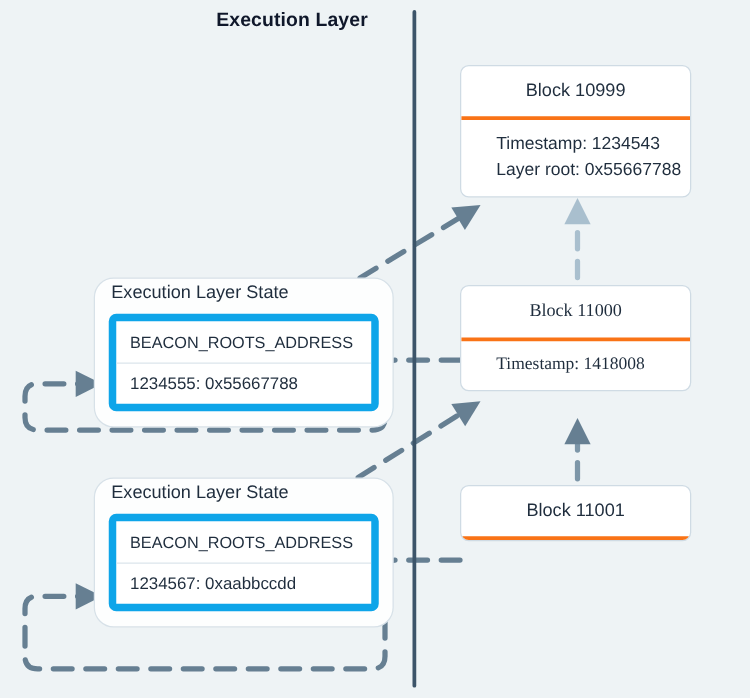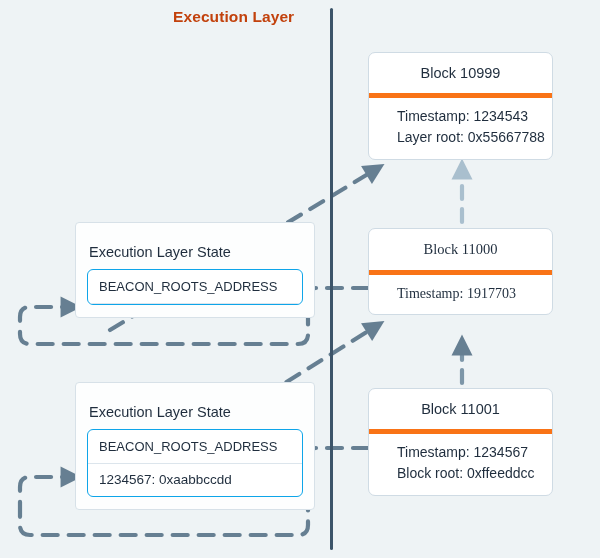--- a/index.html
+++ b/index.html
@@ -27,21 +27,21 @@
     width: 600px;
     height: 558px;
     pointer-events: none;
   }
   
   .col-title {
     position: absolute;
     font-size: 15.5px;
     font-weight: bold;
     letter-spacing: 0.1px;
-    color: #c2410c;
+    color: #0f172a;
     white-space: nowrap;
   }
   #title-exec { left: 173px; top: 8px; }
   #title-cons { left: 349px; top: 8px; }
 
   
   #divider {
     position: absolute;
     left: 330px;
     top: 8px;
@@ -59,21 +59,21 @@
     border: 1px solid #cfdbe4;
     border-radius: 7px;
     box-sizing: border-box;
     overflow: hidden;
   }
   .cl-block .blk-head {
     text-align: center;
     font-size: 14.5px;
     color: #1f2d3d;
     padding: 12px 6px 12px;
-    border-bottom: 5px solid #f97316;
+    border-bottom: 3px solid #f97316;
     white-space: nowrap;
   }
   .cl-block .blk-body {
     padding: 8px 28px 10px;
   }
   .cl-block .blk-body div {
     font-size: 14px;
     line-height: 1.52;
     color: #1f2d3d;
     white-space: nowrap;
@@ -81,32 +81,32 @@
   #block-10999 { left: 368px; top: 52px; }
   #block-11000 { left: 368px; top: 228px; font-family: Liberation Serif, serif; }
   #block-11001 { left: 368px; top: 388px; }
 
   
   .el-state {
     position: absolute;
     width: 240px;
     background: #fdfefe;
     border: 1px solid #d7e1e8;
-    border-radius: 4px;
+    border-radius: 16px;
     box-sizing: border-box;
-    padding: 20px 11px 12px;
+    padding: 2px 11px 12px;
   }
   .el-state .el-title {
     font-size: 14.5px;
     color: #1f2d3d;
     margin: 1px 0 9px 2px;
     white-space: nowrap;
   }
   .el-inner {
-    border: 1px solid #0ea5e9;
+    border: 6px solid #0ea5e9;
     border-radius: 6px;
     overflow: hidden;
     background: #ffffff;
   }
   .el-inner .el-key {
     font-size: 13px;
     padding: 9px 11px 9px;
     border-bottom: 1px solid #dce5ec;
     color: #1f2d3d;
     white-space: nowrap;
@@ -158,36 +158,33 @@
     <div class="blk-head">Block 10999</div>
     <div class="blk-body">
       <div>Timestamp: 1234543</div>
       <div>Layer root: 0x55667788</div>
     </div>
   </div>
 
   <div class="cl-block" id="block-11000">
     <div class="blk-head">Block 11000</div>
     <div class="blk-body">
-      <div>Timestamp: 1917703</div>
+      <div>Timestamp: 1418008</div>
     </div>
   </div>
 
   <div class="cl-block" id="block-11001">
     <div class="blk-head">Block 11001</div>
-    <div class="blk-body">
-      <div>Timestamp: 1234567</div>
-      <div>Block root: 0xffeeddcc</div>
-    </div>
   </div>
 
   <div class="el-state" id="el-state-1">
     <div class="el-title">Execution Layer State</div>
     <div class="el-inner">
       <div class="el-key">BEACON_ROOTS_ADDRESS</div>
+      <div class="el-val">1234555: 0x55667788</div>
     </div>
   </div>
 
   <div class="el-state" id="el-state-2">
     <div class="el-title">Execution Layer State</div>
     <div class="el-inner">
       <div class="el-key">BEACON_ROOTS_ADDRESS</div>
       <div class="el-val">1234567: 0xaabbccdd</div>
     </div>
   </div>

